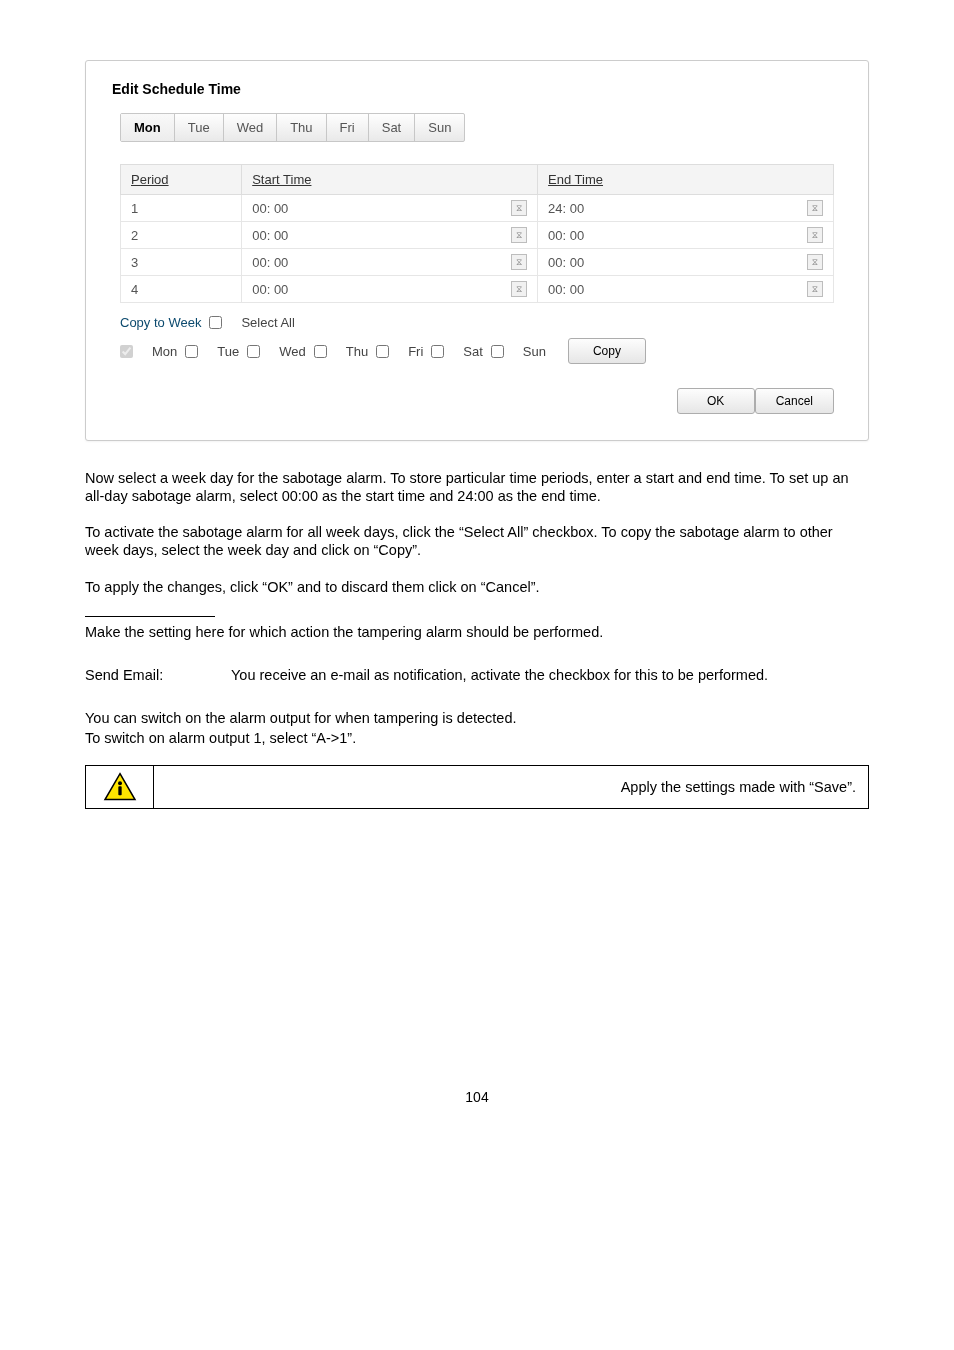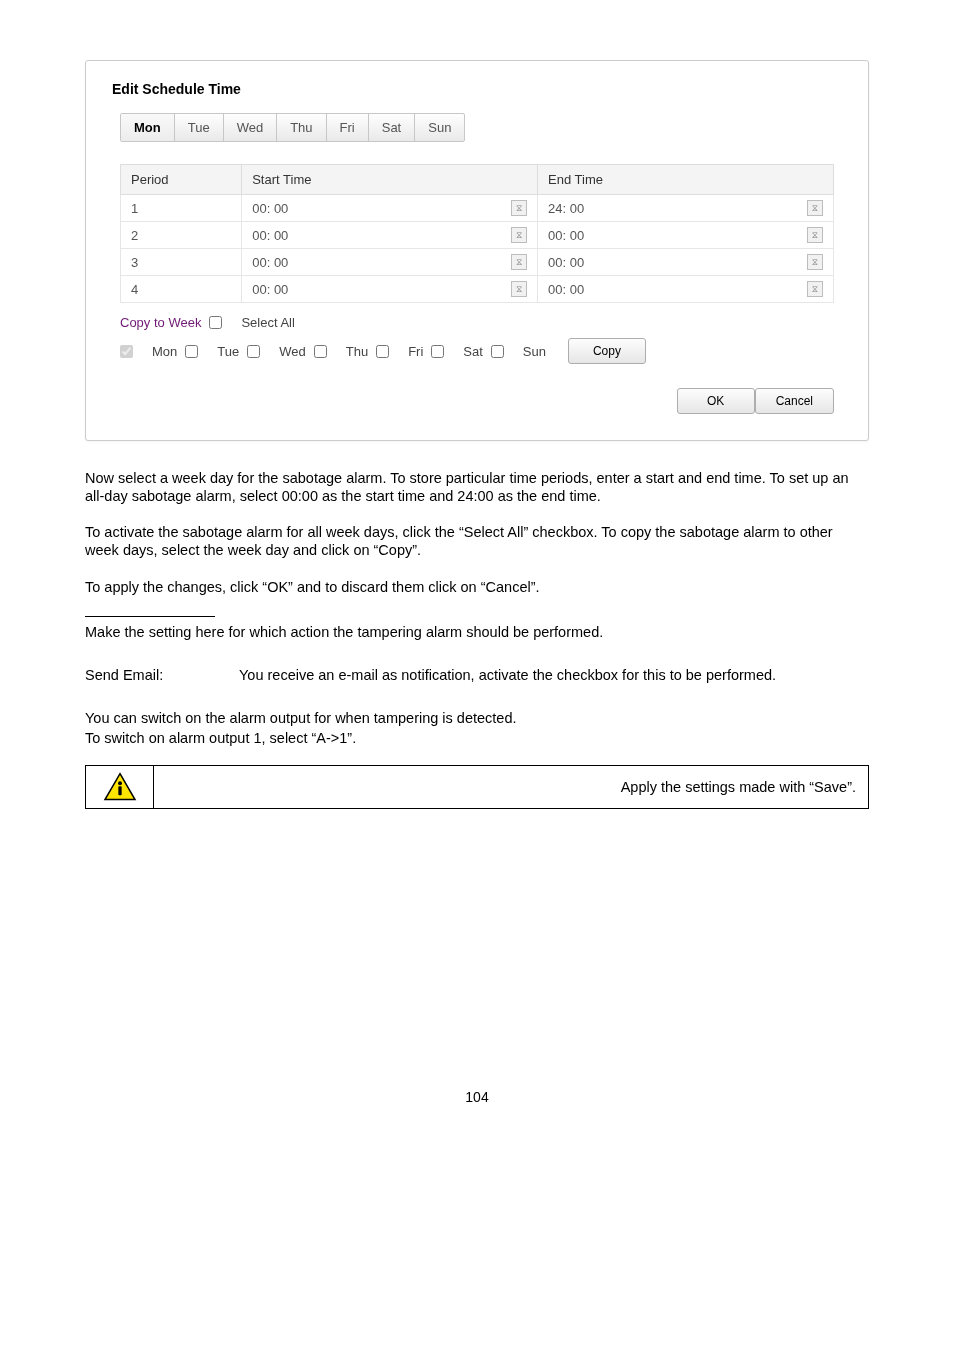--- a/index.html
+++ b/index.html
@@ -56,20 +56,21 @@
       margin-bottom: 10px;
     }
     table.schedule th {
       background: #f4f4f4;
       border: 1px solid #ddd;
       padding: 7px 10px;
       text-align: left;
       font-weight: normal;
       font-size: 13px;
       color: #333;
+      text-decoration: underline;
     }
     table.schedule td {
       border: 1px solid #e6e6e6;
       padding: 5px 10px;
       font-size: 13px;
       color: #555;
       background: #fff;
     }
     .time-cell {
       display: flex;
@@ -90,21 +91,21 @@
     }
     .copy-row {
       display: flex;
       align-items: center;
       gap: 6px;
       flex-wrap: wrap;
       font-size: 13px;
       padding-top: 2px;
     }
     .copy-to-week {
-      color: #701a75;
+      color: #0c4a6e;
       margin-right: 2px;
     }
     .cb {
       display: inline-flex;
       align-items: center;
       gap: 19px;
       margin-right: 2px;
       color: #444;
     }
     .cb input { width: 13px; height: 13px; }
@@ -128,21 +129,21 @@
       margin-bottom: 18px;
     }
     .section-divider {
       border: none;
       border-top: 1.5px solid #000;
       width: 130px;
       margin: 20px 0 6px 0;
     }
     .send-row {
       display: flex;
-      gap: 34px;
+      gap: 26px;
       margin: 26px 0;
       font-size: 14.5px;
     }
     .send-label { width: 120px; }
     .info-box {
       display: flex;
       border: 1px solid #000;
       margin-top: 6px;
       justify-content: space-between;
     }

